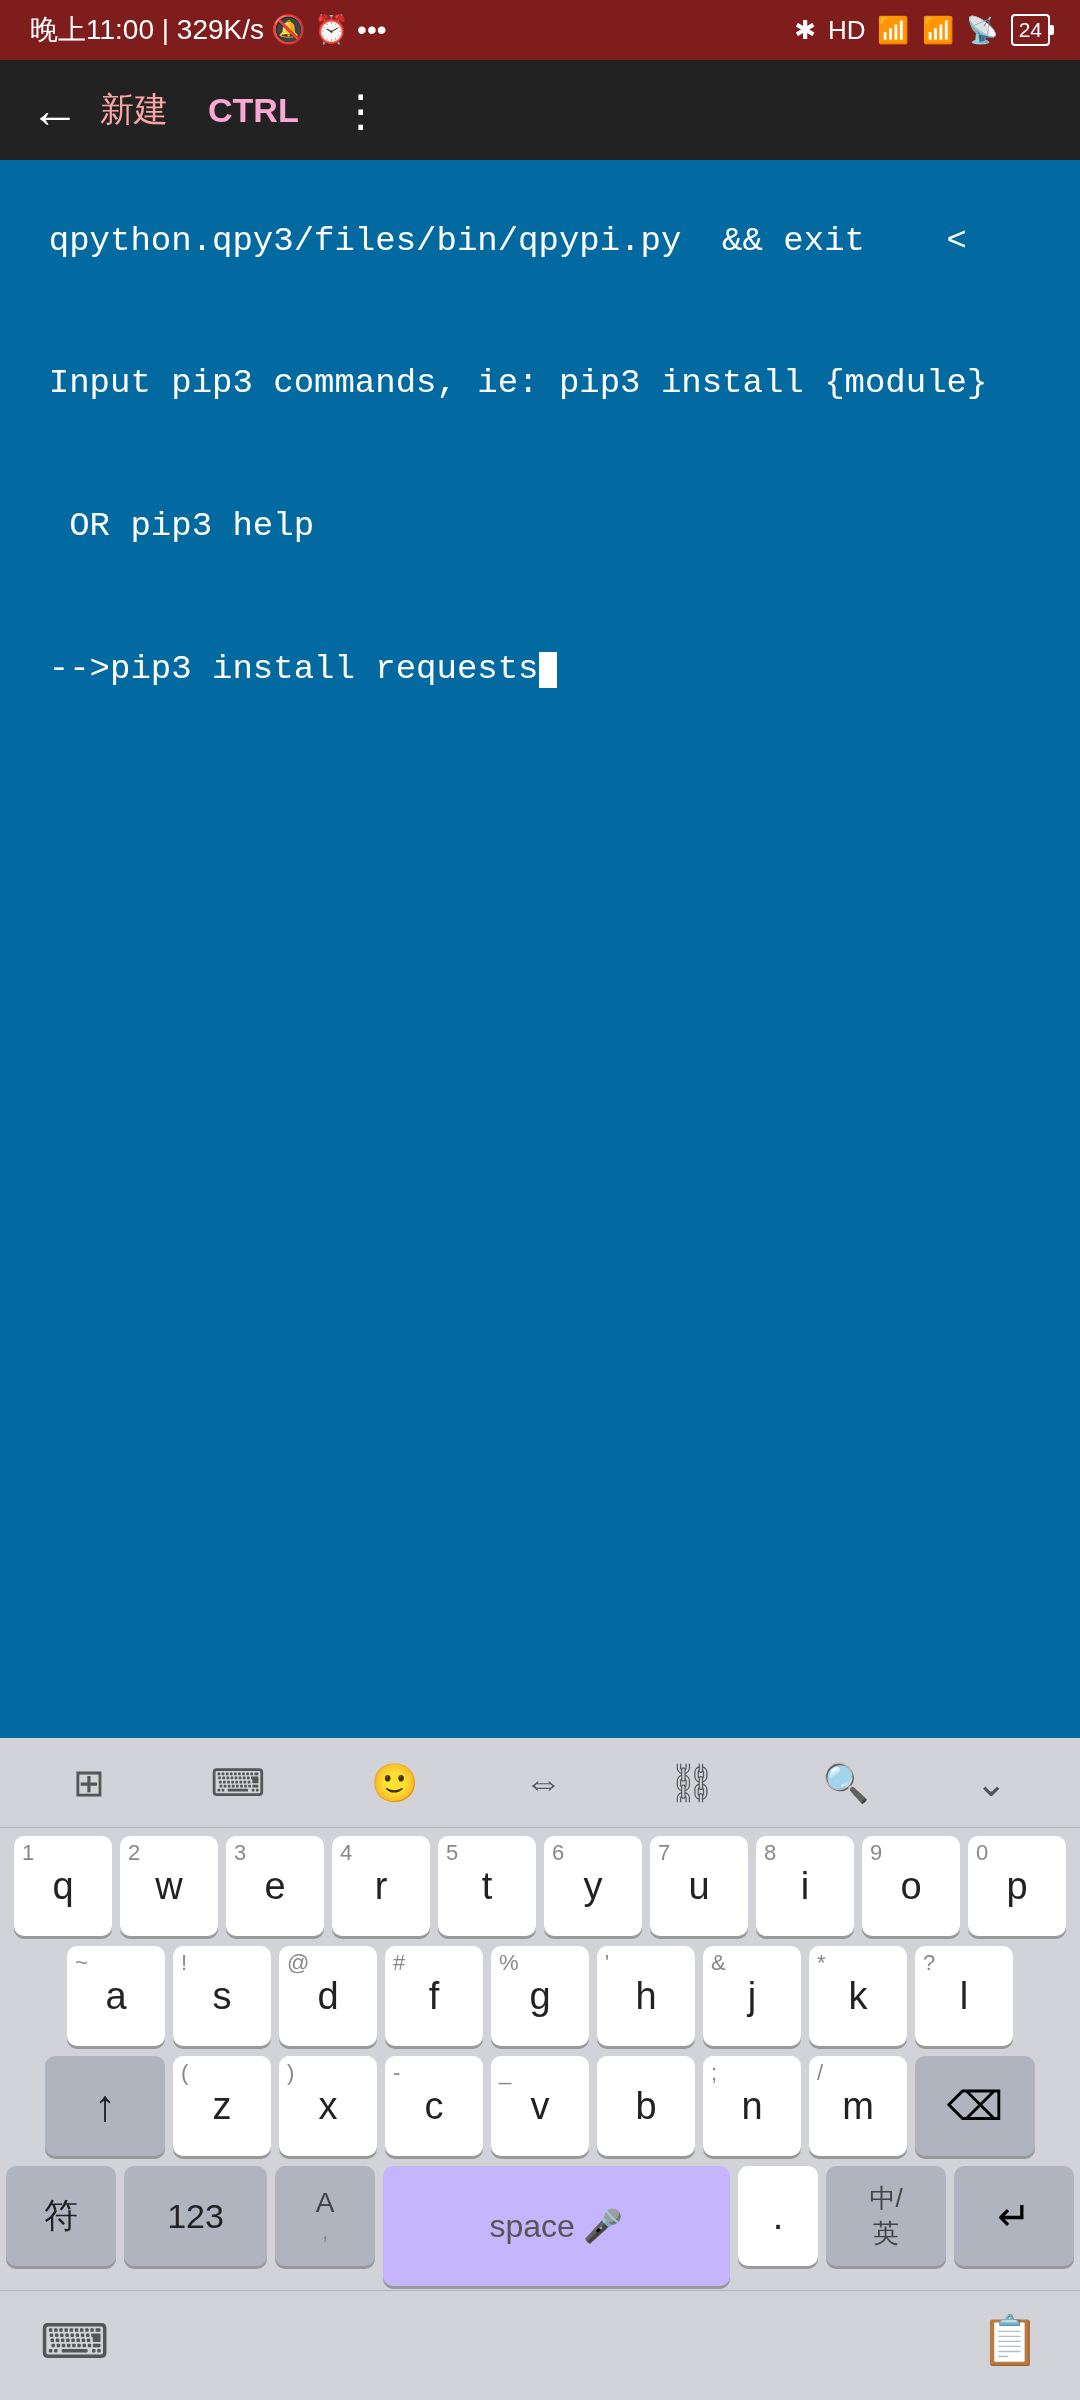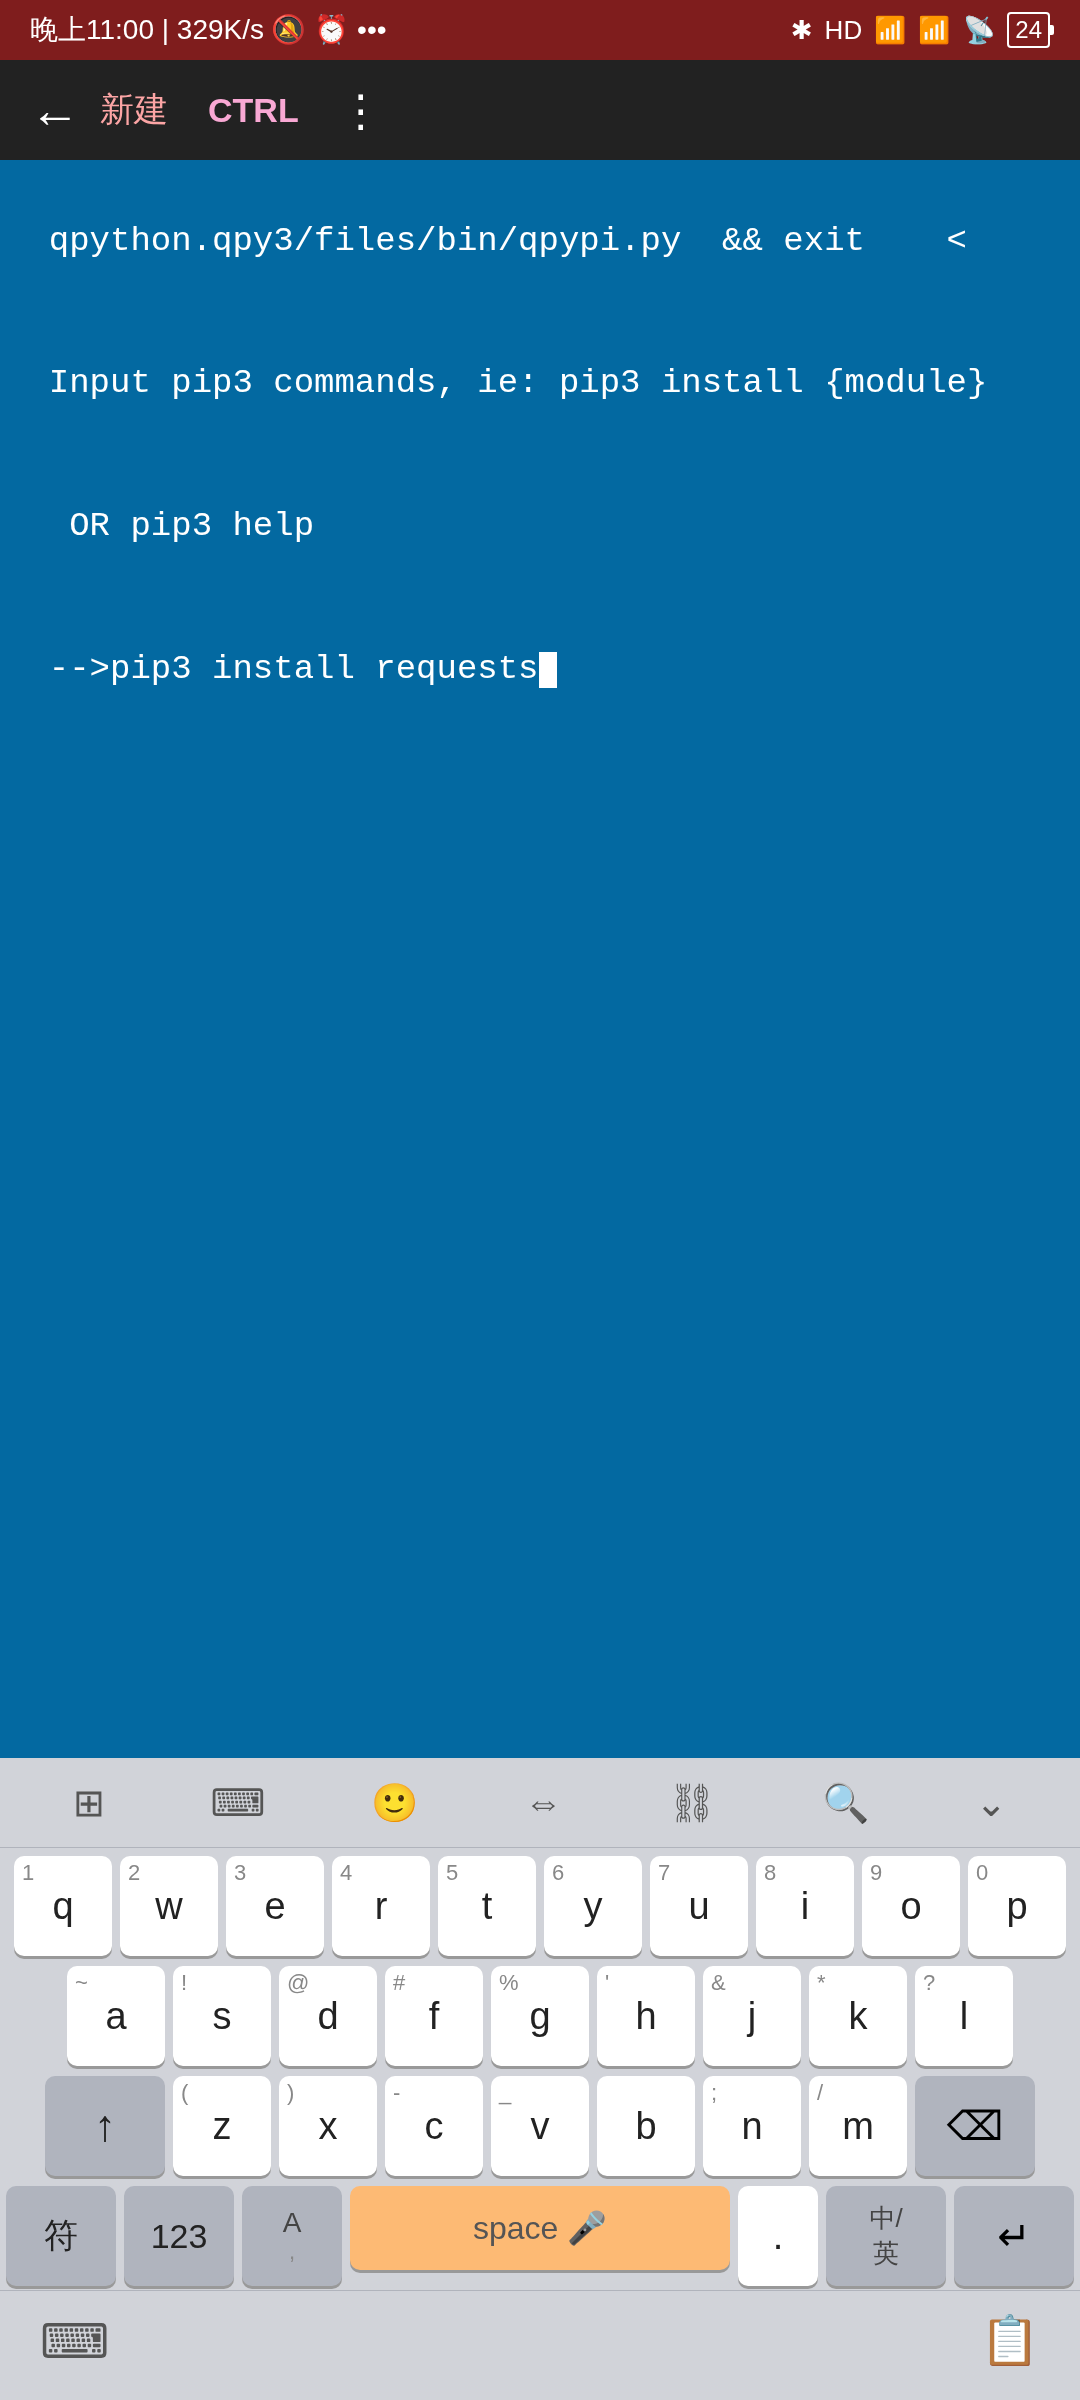--- a/index.html
+++ b/index.html
@@ -33,21 +33,21 @@
       display: flex;
       align-items: center;
       gap: 12px;
       color: #fff;
       font-size: 26px;
     }
     .battery-box {
       border: 2px solid #fff;
       border-radius: 4px;
       padding: 2px 6px;
-      font-size: 24px;
+      font-size: 21px;
       color: #fff;
       position: relative;
       text-align: right;
     }
     .battery-box::after {
       content: '';
       position: absolute;
       right: -6px;
       top: 50%;
       transform: translateY(-50%);
@@ -217,37 +217,37 @@
       font-size: 34px;
     }
 
     
     .key-fu {
       width: 110px;
       height: 100px;
       background: #b0b4be;
     }
     .key-123 {
-      width: 110px;
+      width: 143px;
       height: 100px;
       background: #b0b4be;
     }
     .key-lang {
       width: 100px;
       height: 100px;
       background: #b0b4be;
       display: flex;
       flex-direction: column;
       align-items: center;
       justify-content: center;
     }
     .key-space {
       flex: 1;
-      height: 84px;
-      background: #fdba74;
+      height: 120px;
+      background: #c4b5fd;
       min-width: 300px;
     }
     .key-dot {
       width: 80px;
       height: 100px;
       background: #fff;
     }
     .key-zheng {
       width: 120px;
       height: 100px;

